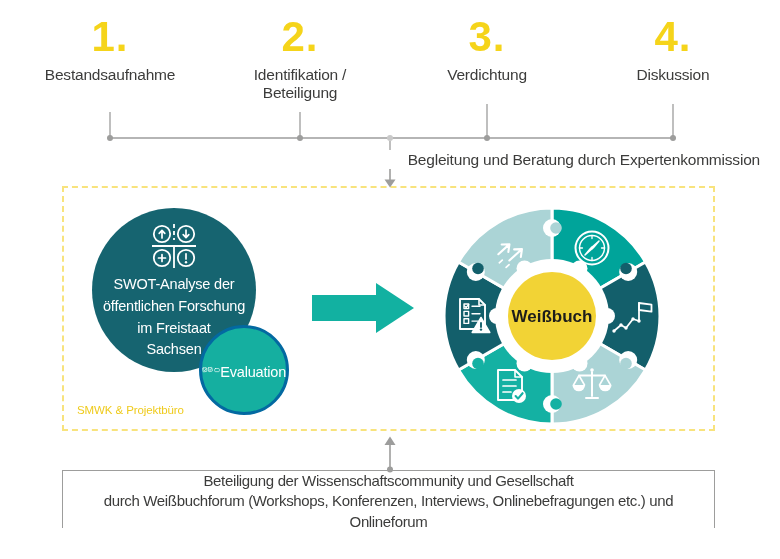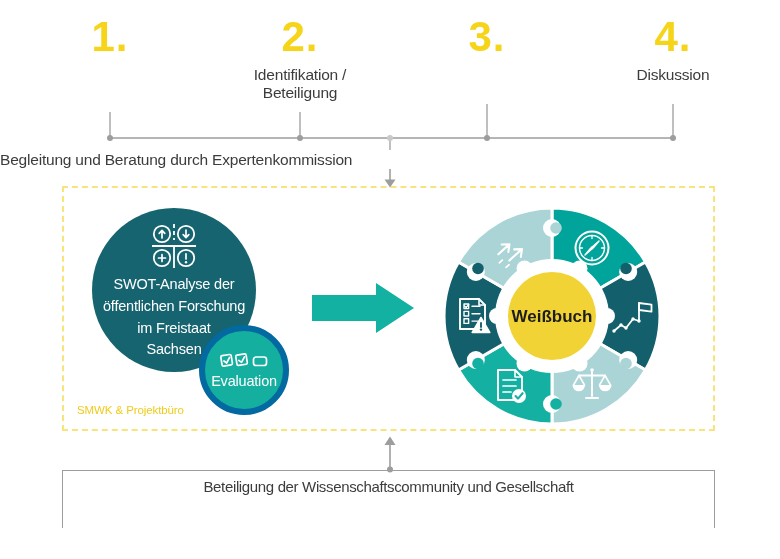--- a/index.html
+++ b/index.html
@@ -5,60 +5,62 @@
   html,body{margin:0;padding:0;background:#ffffff;}
   body{width:780px;height:559px;position:relative;font-family:"Liberation Sans",sans-serif;color:#3C3C3B;}
   .canvas{position:absolute;left:0;top:0;width:780px;height:559px;overflow:hidden;background:#fff;}
 
   
   .step{position:absolute;top:16px;width:160px;text-align:center;}
   .step .num{display:block;font-size:42px;font-weight:bold;color:#F5D41A;line-height:1;letter-spacing:1px;}
   .step .lbl{margin-top:8px;font-size:15.5px;line-height:1.18;white-space:pre-line;letter-spacing:-0.2px;}
   .step1{left:30px;} .step2{left:220px;} .step3{left:407px;} .step4{left:593px;}
 
-  .expert-label{position:absolute;left:0;top:151px;width:760px;text-align:left;font-size:15.5px;letter-spacing:-0.2px;}
+  .expert-label{position:absolute;left:0;top:151px;width:760px;text-align:right;font-size:15.5px;letter-spacing:-0.2px;}
 
   
   .overlay{position:absolute;left:0;top:0;width:780px;height:559px;pointer-events:none;z-index:5;}
 
   
   .phase-box{position:absolute;left:62px;top:186px;width:653px;height:245px;border:2px dashed #F8E37D;box-sizing:border-box;}
   .swot-circle{position:absolute;left:28px;top:20px;width:164px;height:164px;border-radius:50%;background:#166470;
                display:flex;flex-direction:column;align-items:center;z-index:1;}
   .swot-circle .txt{margin-top:5px;color:#fff;font-size:14.5px;line-height:1.5;text-align:center;white-space:pre-line;letter-spacing:-0.2px;}
   .swot-circle svg{margin-top:15px;}
-  .eval-circle{position:absolute;left:135px;top:137px;width:90px;height:90px;border-radius:50%;background:#15AFA0;border:6px solid #0369a1;
-               box-sizing:border-box;display:flex;flex-direction:column;align-items:center;justify-content:center;z-index:2;}
+  .eval-circle{position:absolute;left:135px;top:137px;width:90px;height:90px;border-radius:50%;background:#15AFA0;border:3px solid #0369a1;
+               box-sizing:border-box;display:flex;flex-direction:row;align-items:center;justify-content:center;z-index:2;}
   .eval-circle .txt{color:#fff;font-size:14.5px;margin-top:3px;letter-spacing:-0.2px;}
   .big-arrow{position:absolute;left:248px;top:95px;}
   .wheel{position:absolute;left:378px;top:18px;}
   .caption{position:absolute;left:13px;top:216px;font-size:11.5px;font-weight:normal;color:#EFCB1D;letter-spacing:-0.1px;}
 
   
   .part-box{position:absolute;left:62px;top:470px;width:653px;height:58px;border:1px solid #9D9D9C;border-bottom:none;
-            box-sizing:border-box;text-align:center;padding-top:6px;}
+            box-sizing:border-box;text-align:center;}
   .part-box .l1,.part-box .l2{font-size:15px;line-height:1.35;letter-spacing:-0.35px;}
 
   svg text{font-family:"Liberation Sans",sans-serif;}
 </style>
 </head>
 <body>
 
 <div class="canvas">
 
   <div class="step step1">
     <span class="num">1.</span>
+    <div class="lbl">Bestandsaufnahme</div>
   </div>
   <div class="step step2">
     <span class="num">2.</span>
     <div class="lbl">Identifikation /
 Beteiligung</div>
   </div>
   <div class="step step3">
     <span class="num">3.</span>
+    <div class="lbl">Verdichtung</div>
   </div>
   <div class="step step4">
     <span class="num">4.</span>
     <div class="lbl">Diskussion</div>
   </div>
 
   <div class="expert-label">Begleitung und Beratung durch Expertenkommission</div>
 
   <svg class="overlay" width="780" height="559" viewBox="0 0 780 559">
     <g stroke="#9D9D9C" stroke-width="1.3">
@@ -229,15 +231,16 @@
         <circle cx="110" cy="110" r="44" fill="#F2D335"></circle>
         <text x="110" y="116" text-anchor="middle" font-size="17" font-weight="bold" fill="#1D1D1B">Weißbuch</text>
       </g>
     </svg>
 
     <div class="caption">SMWK &amp; Projektbüro</div>
   </div>
 
   <div class="part-box">
     <div class="l1">Beteiligung der Wissenschaftscommunity und Gesellschaft</div>
+    <div class="l2">durch Weißbuchforum (Workshops, Konferenzen, Interviews, Onlinebefragungen etc.) und Onlineforum</div>
   </div>
 
 </div>
 
 </body></html>

